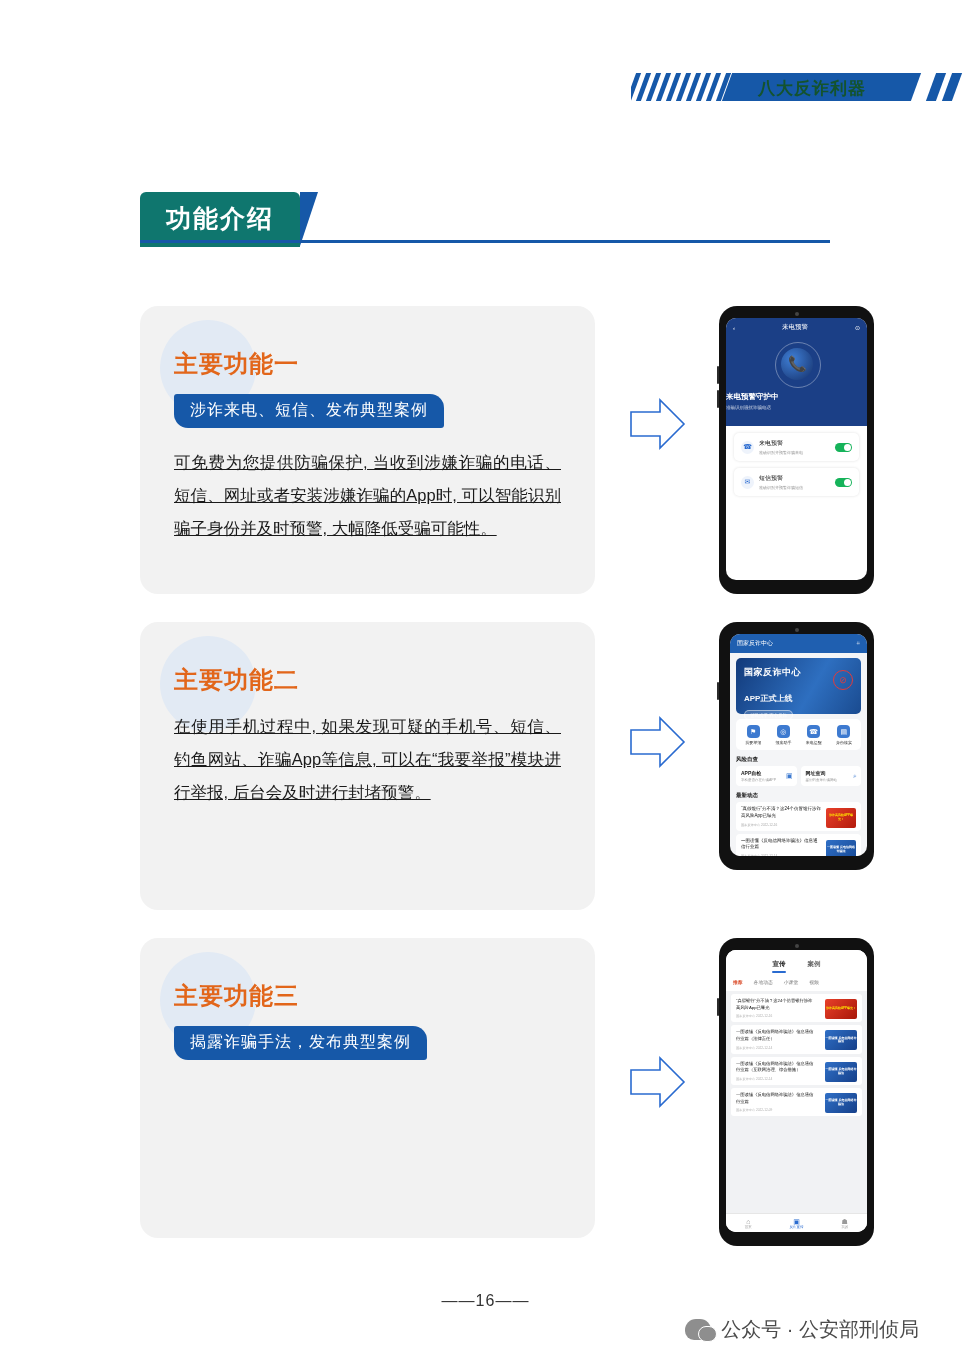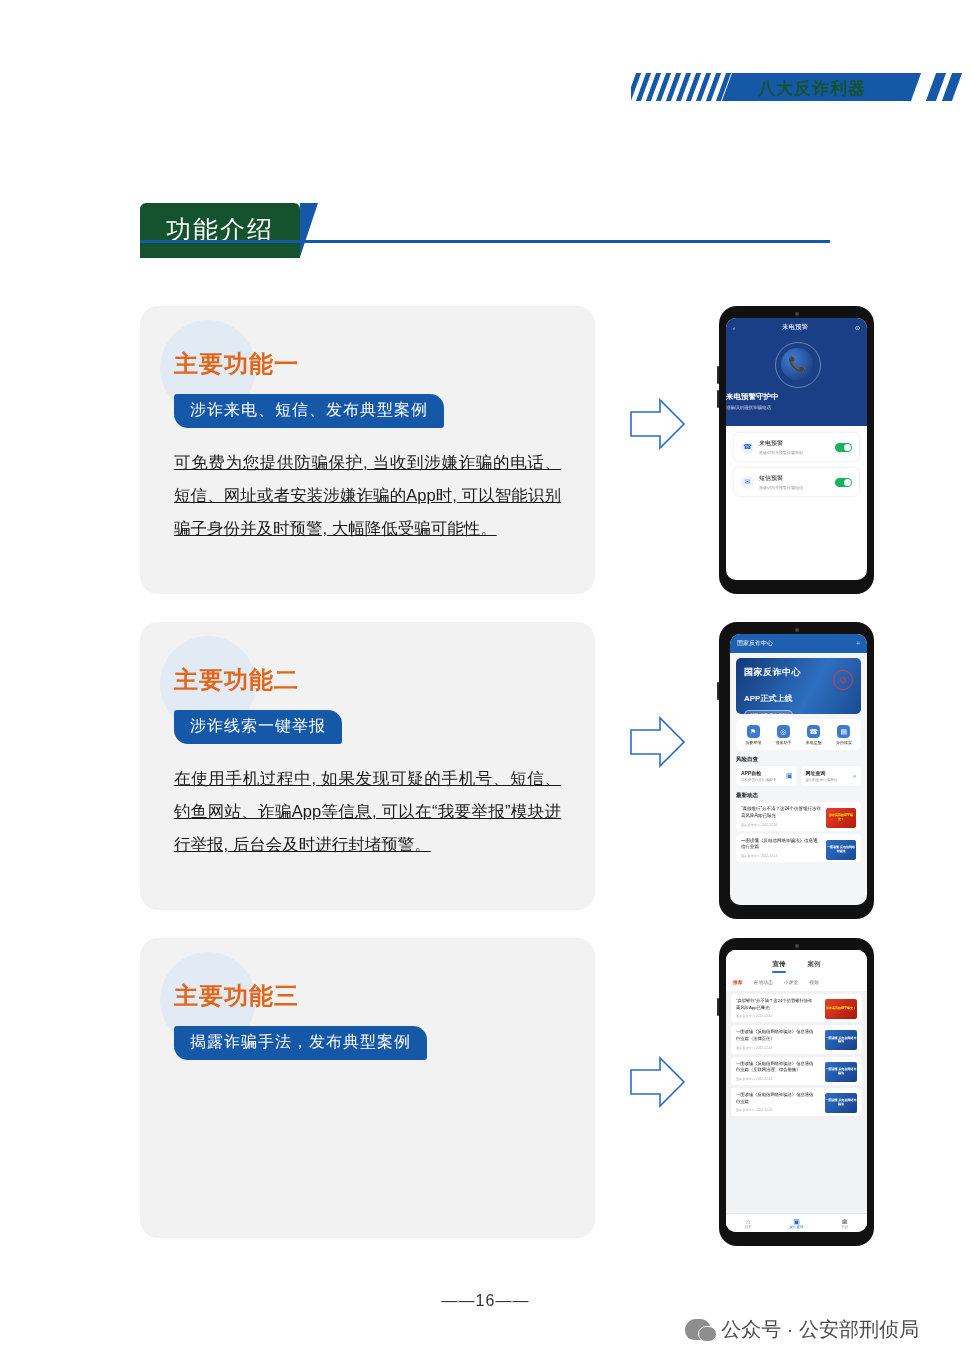--- a/index.html
+++ b/index.html
@@ -80,25 +80,25 @@
   .section-title-wrap {
     position: absolute;
     left: 140px;
     top: 188px;
     width: 690px;
     height: 54px;
   }
   .section-title {
     position: absolute;
     left: 0;
-    top: 15px;
-    background: #14532d;
+    top: 4px;
+    background: #0f766e;
     color: #fff;
     font-size: 25px;
-    font-weight: normal;
+    font-weight: bold;
     padding: 10px 26px 12px 26px;
     border-radius: 6px 6px 0 0;
     letter-spacing: 2px;
   }
   .section-title::after {
     content: "";
     position: absolute;
     right: -18px;
     top: 0;
     width: 0;
@@ -182,21 +182,21 @@
   .phone {
     position: absolute;
     left: 719px;
     width: 155px;
     background: #111;
     border-radius: 18px;
     padding: 12px 7px 14px 7px;
     box-sizing: border-box;
   }
   #phone1 { top: 306px; height: 288px; }
-  #phone2 { top: 622px; height: 297px; padding-left: 11px; }
+  #phone2 { top: 622px; height: 248px; padding-left: 11px; }
   #phone3 { top: 938px; height: 308px; }
   .phone-notch {
     position: absolute;
     left: 50%;
     top: 6px;
     width: 4px;
     height: 4px;
     margin-left: -2px;
     border-radius: 50%;
     background: #444;
@@ -622,21 +622,20 @@
           <i></i>
         </div>
     </div>
   </div>
 </div>
 
 <div class="card" id="card2">
   <div class="blob"></div>
   <div class="card-inner">
     <div class="card-title">主要功能二</div>
-    <div class="card-sub">涉诈线索一键举报</div>
     <p class="card-body">在使用手机过程中, 如果发现可疑的手机号、短信、钓鱼网站、诈骗App等信息, 可以在“我要举报”模块进行举报, 后台会及时进行封堵预警。</p>
   </div>
 </div>
 
 <div class="arrow" id="arrow2">
   <svg width="56" height="52" viewBox="0 0 56 52">
       <polygon points="1,14 30,14 30,2 54,26 30,50 30,38 1,38" fill="#ffffff" stroke="#2a6bd0" stroke-width="1.6"></polygon>
     </svg>
 </div>
 

